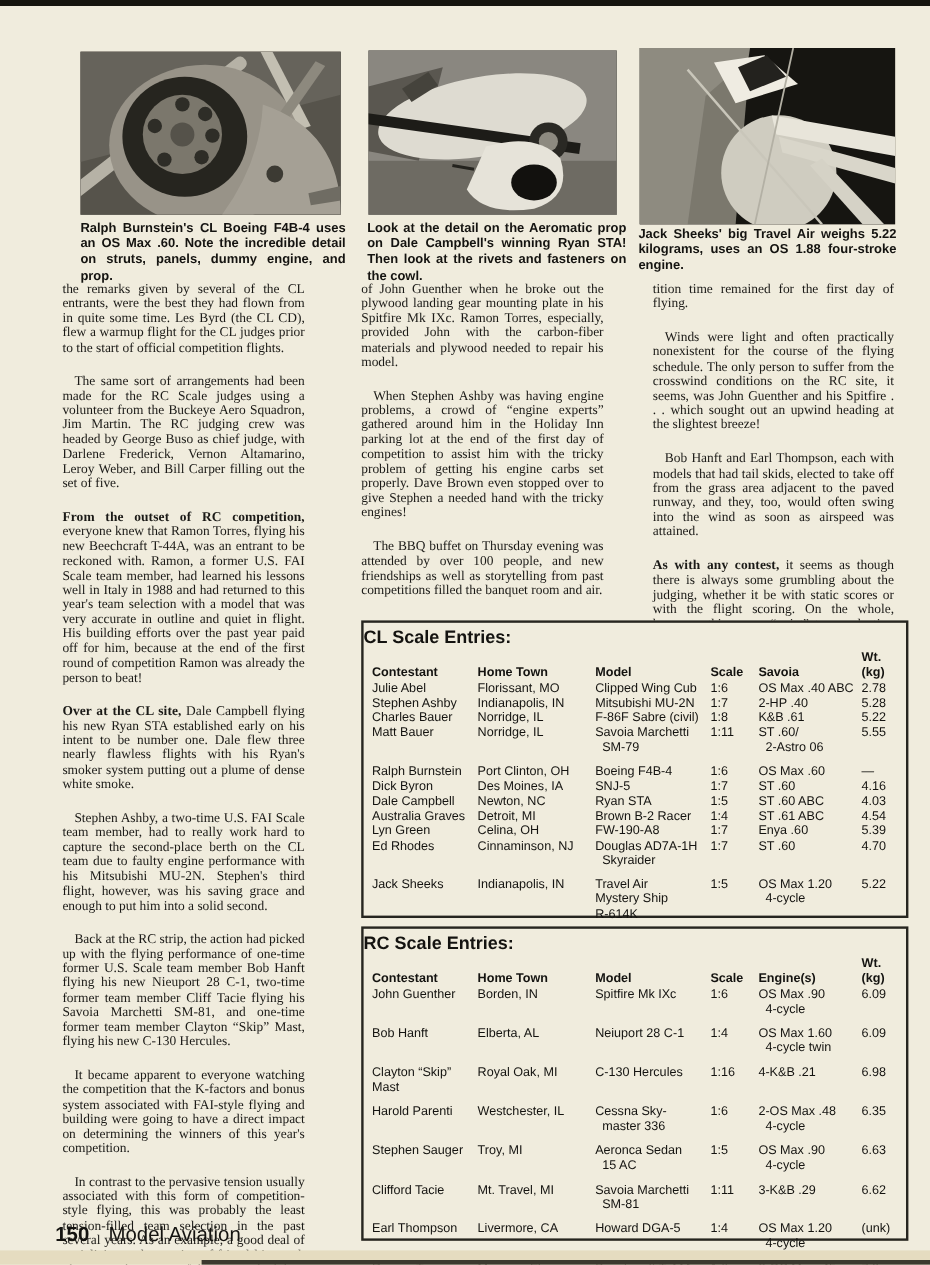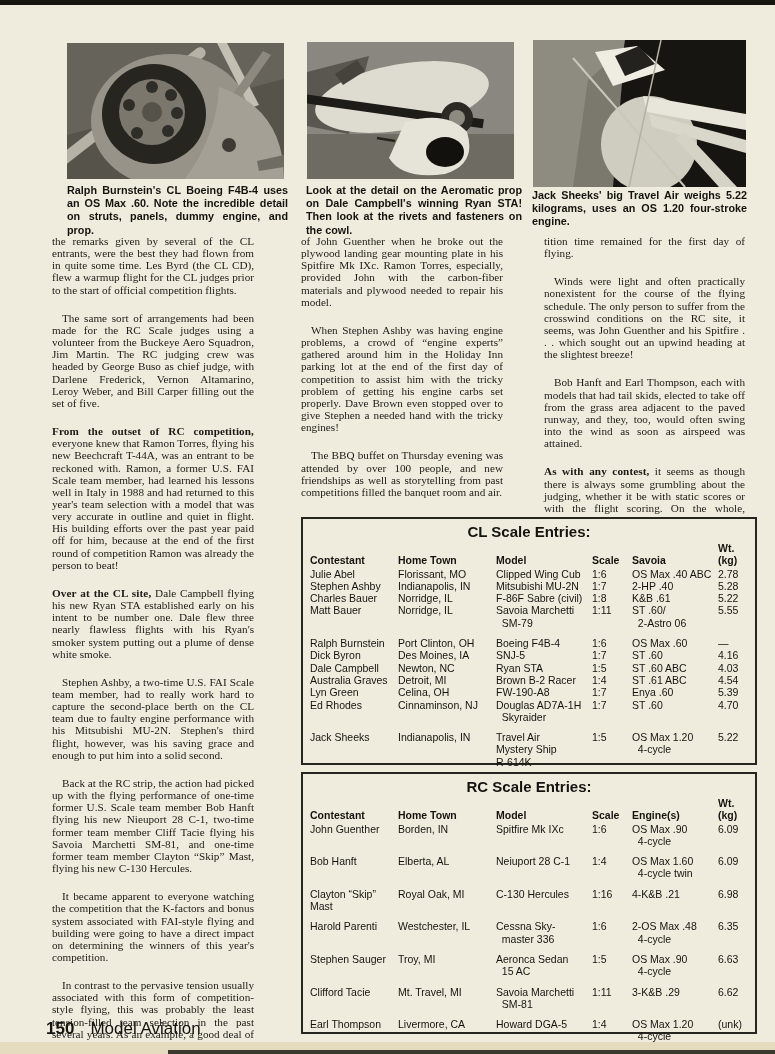--- a/index.html
+++ b/index.html
@@ -17,21 +17,21 @@
            font-size:10.8px;line-height:13.2px;text-align:justify;color:#141310;}
   
   .col{font-size:11.2px;line-height:12.15px;text-align:justify;}
   .col p{margin:16px;}
   .col p.ind{text-indent:10px;}
   .col p.gap{margin-top:6px;}
   .col b{letter-spacing:.1px;}
   
   .sc-table{border:2px solid #26251f;background:#f0ecdd;
             font-family:"Liberation Sans", sans-serif;font-size:10.5px;color:#141310;}
-  .sc-title{font-size:15px;font-weight:bold;text-align:center;padding-top:4px;}
+  .sc-title{font-size:15px;font-weight:bold;padding-top:4px;}
   .thead,.tr{display:grid;grid-template-columns:88px 98px 96px 40px 86px 36px;
              padding-left:7px;}
   .thead{align-items:end;font-weight:bold;margin-top:2px;margin-bottom:1px;}
   .th,.td{white-space:pre-wrap;line-height:12.3px;}
   .tr.gap{margin-top:8px;}
   
   .footer{font-family:"Liberation Sans", sans-serif;font-size:17px;color:#141310;}
   .footer .pagenum{font-weight:bold;margin-right:16px;}
 </style>
 </head>
@@ -94,21 +94,21 @@
     <path d="M62 12 l42 -6 28 24 -52 16 z" fill="#efece2"></path>
     <path d="M82 16 l24 -10 16 18 -30 12 z" fill="#23221e"></path>
     <circle cx="116" cy="104" r="48" fill="#cfccc0"></circle>
     <polygon points="110,56 213,74 213,90 114,72" fill="#e8e5da"></polygon>
     <polygon points="116,74 213,100 213,113 119,87" fill="#d9d6ca"></polygon>
     <polygon points="152,92 204,147 186,147 142,98" fill="#d5d2c6"></polygon>
     <line x1="40" y1="18" x2="152" y2="147" stroke="#c9c6ba" stroke-width="2"></line>
     <line x1="128" y1="0" x2="96" y2="147" stroke="#b3b0a4" stroke-width="1.5"></line>
   </svg>
 </div>
-<div class="abs caption" style="left:532px;top:189px;width:215px;">Jack Sheeks' big Travel Air weighs 5.22 kilograms, uses an OS 1.20 four-stroke engine.</div>
+<div class="abs caption" style="left:532px;top:189px;width:215px;">Jack Sheeks' big Travel Air weighs 5.22 kilograms, uses an OS 1.88 four-stroke engine.</div>
 
 <div class="abs col" style="left:36px;top:219px;width:234px;">
     <p class="">the remarks given by several of the CL entrants, were the best they had flown from in quite some time. Les Byrd (the CL CD), flew a warmup flight for the CL judges prior to the start of official competition flights.</p>
     <p class="ind ">The same sort of arrangements had been made for the RC Scale judges using a volunteer from the Buckeye Aero Squadron, Jim Martin. The RC judging crew was headed by George Buso as chief judge, with Darlene Frederick, Vernon Altamarino, Leroy Weber, and Bill Carper filling out the set of five.</p>
     <p class="gap"><b>From the outset of RC competition,</b> everyone knew that Ramon Torres, flying his new Beechcraft T-44A, was an entrant to be reckoned with. Ramon, a former U.S. FAI Scale team member, had learned his lessons well in Italy in 1988 and had returned to this year's team selection with a model that was very accurate in outline and quiet in flight. His building efforts over the past year paid off for him, because at the end of the first round of competition Ramon was already the person to beat!</p>
     <p class="gap"><b>Over at the CL site,</b> Dale Campbell flying his new Ryan STA established early on his intent to be number one. Dale flew three nearly flawless flights with his Ryan's smoker system putting out a plume of dense white smoke.</p>
     <p class="ind ">Stephen Ashby, a two-time U.S. FAI Scale team member, had to really work hard to capture the second-place berth on the CL team due to faulty engine performance with his Mitsubishi MU-2N. Stephen's third flight, however, was his saving grace and enough to put him into a solid second.</p>
     <p class="ind ">Back at the RC strip, the action had picked up with the flying performance of one-time former U.S. Scale team member Bob Hanft flying his new Nieuport 28 C-1, two-time former team member Cliff Tacie flying his Savoia Marchetti SM-81, and one-time former team member Clayton “Skip” Mast, flying his new C-130 Hercules.</p>
     <p class="ind ">It became apparent to everyone watching the competition that the K-factors and bonus system associated with FAI-style flying and building were going to have a direct impact on determining the winners of this year's competition.</p>
     <p class="ind ">In contrast to the pervasive tension usually associated with this form of competition-style flying, this was probably the least tension-filled team selection in the past several years. As an example, a good deal of socializing and renewing of friendships took place over the course of the event schedule.</p>

